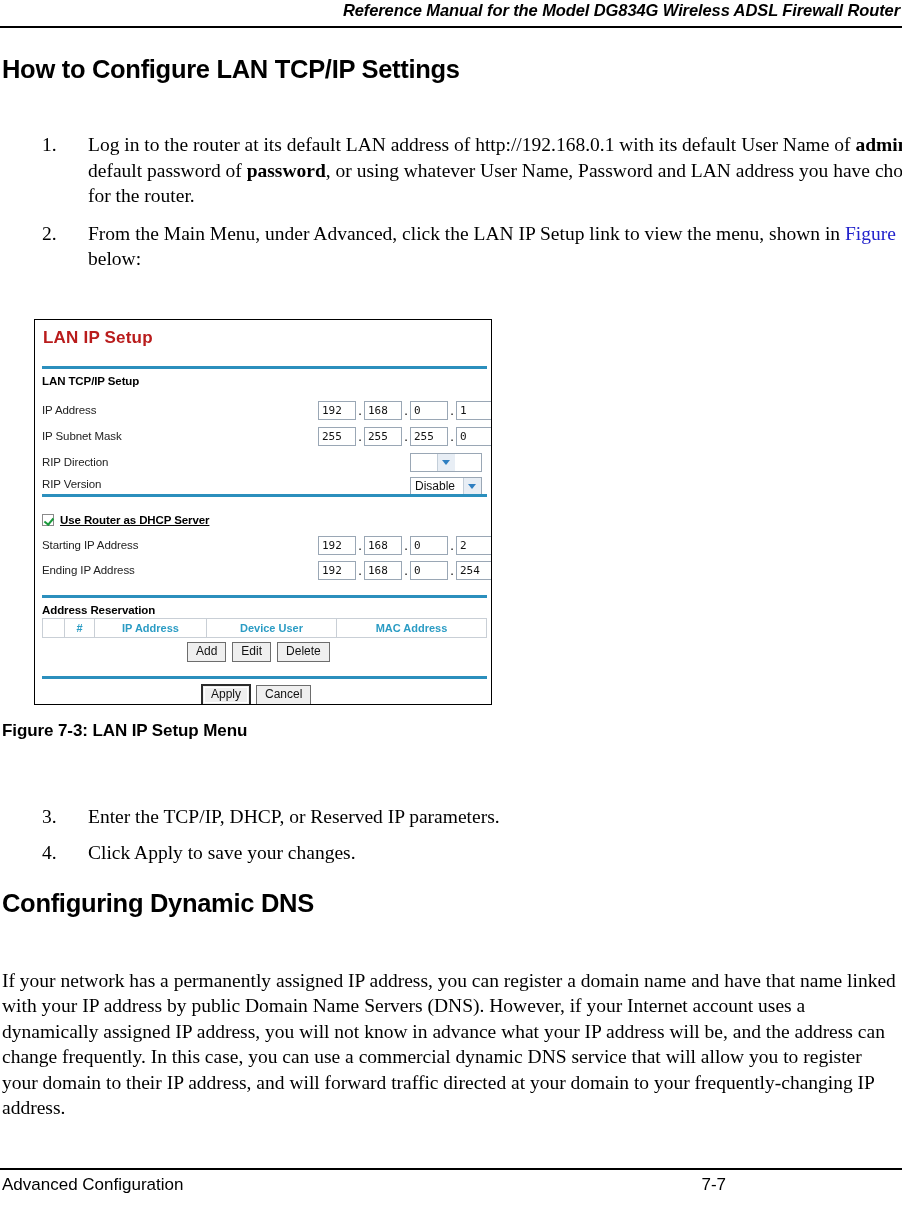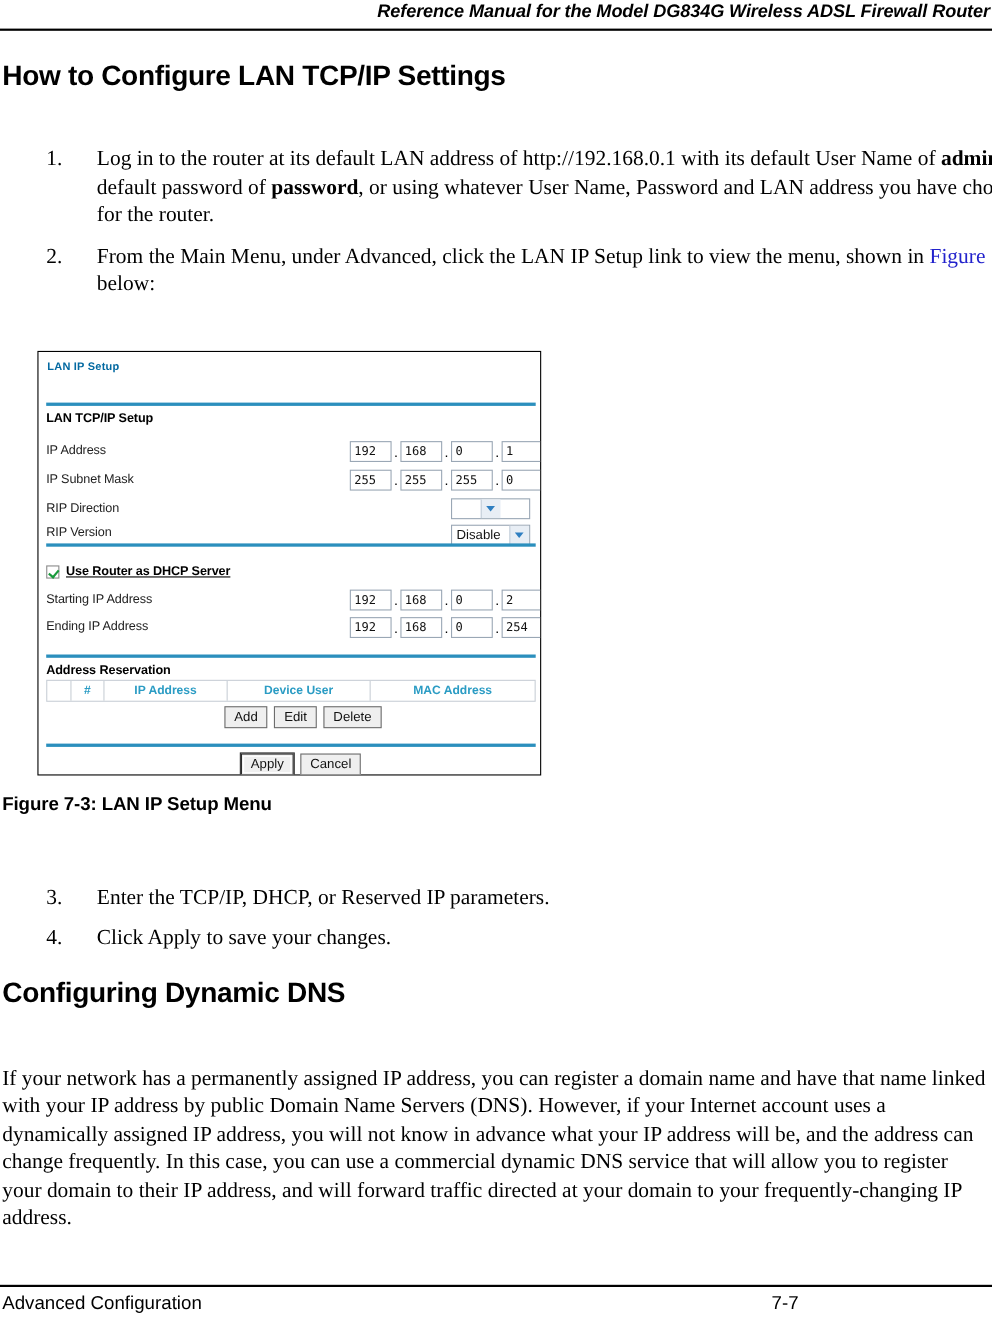--- a/index.html
+++ b/index.html
@@ -167,23 +167,23 @@
   }
   .inner {
     position: absolute;
     left: 0; top: 0;
     width: 100%; height: 100%;
   }
   #dlg-title {
     position: absolute;
     left: 8px;
     top: 8px;
-    font-size: 10px;
-    font-weight: bold;
-    color: #0369a1;
+    font-size: 17px;
+    font-weight: bold;
+    color: #b91c1c;
     letter-spacing: 0.2px;
   }
   .hr-teal {
     position: absolute;
     left: 7px;
     width: 445px;
     height: 3px;
     background: #2b8fbd;
   }
   #hr1 { top: 46px; }
@@ -355,21 +355,20 @@
   .col-num  { width: 30px; }
   .col-ip   { width: 112px; }
   .col-dev  { width: 130px; }
   .col-mac  { flex: 1; }
 
   
   .btn-row {
     position: absolute;
     display: flex;
     gap: 6px;
-    margin-left: 17px;
   }
   #btn-row-crud { left: 152px; top: 322px; }
   #btn-row-apply { left: 167px; top: 365px; }
 
   .btn {
     border: 1px solid #6d6d6d;
     background: #efefef;
     box-sizing: border-box;
     font-size: 12px;
     color: #111111;

